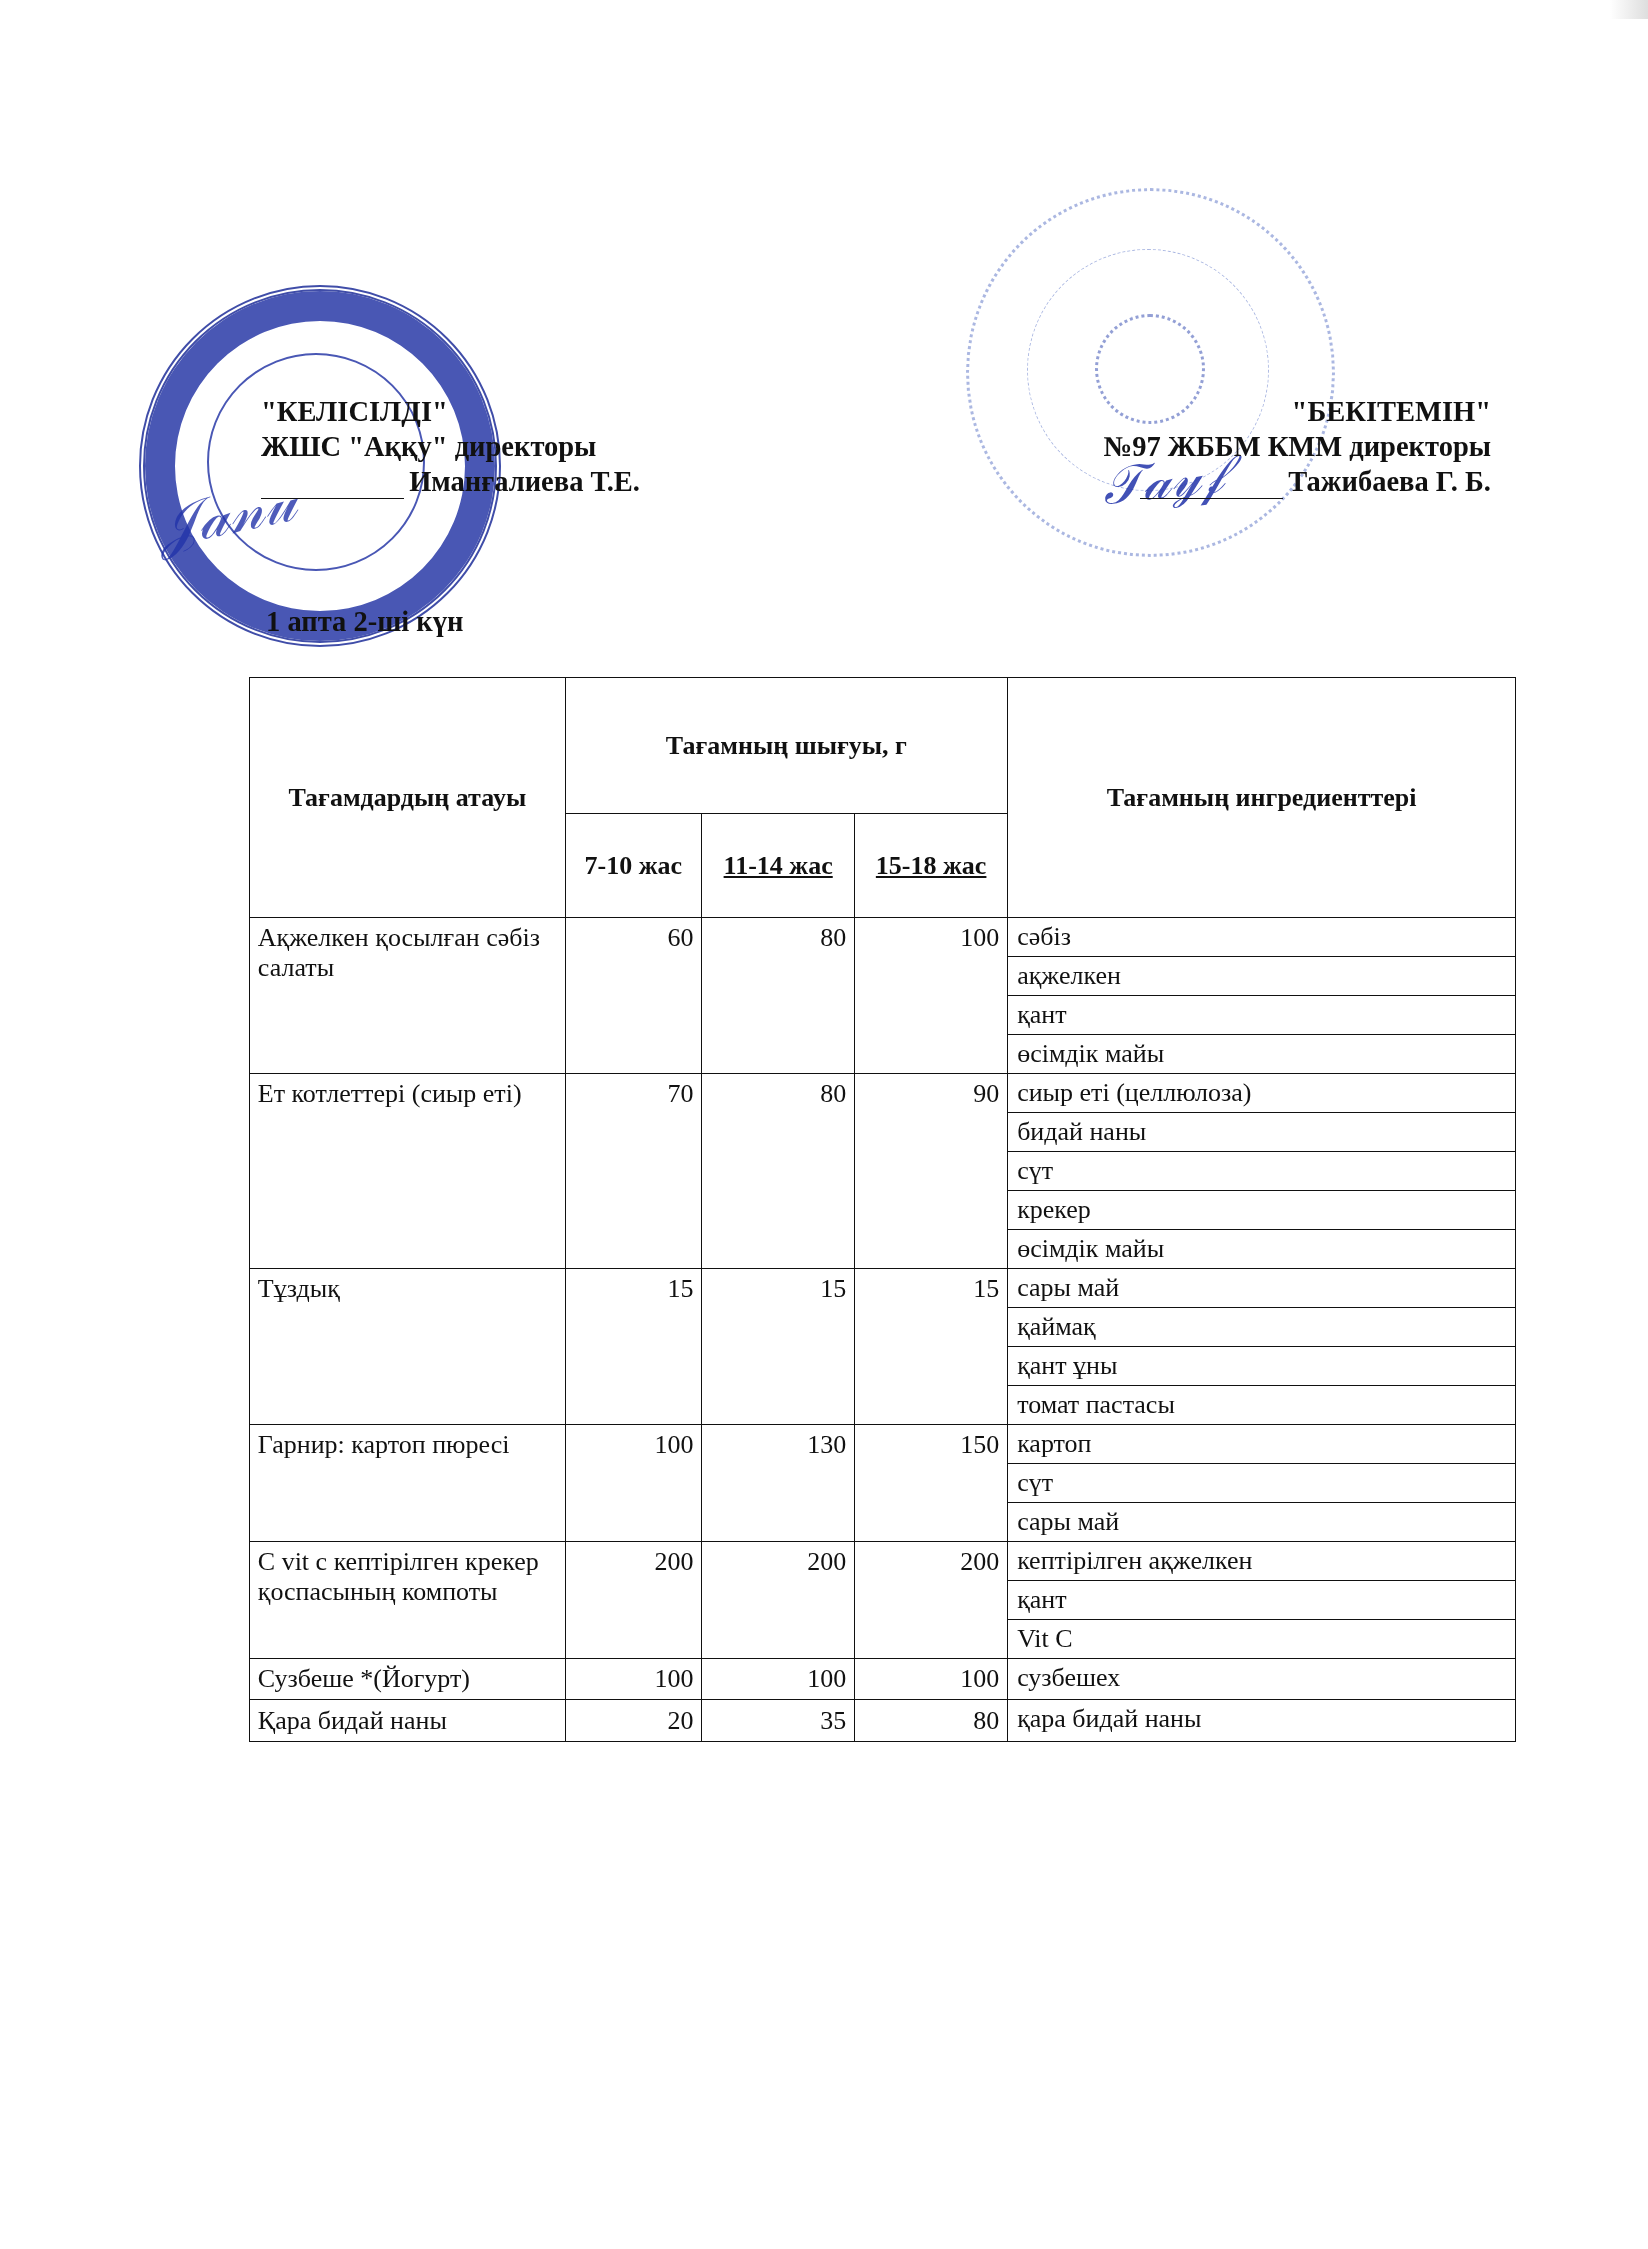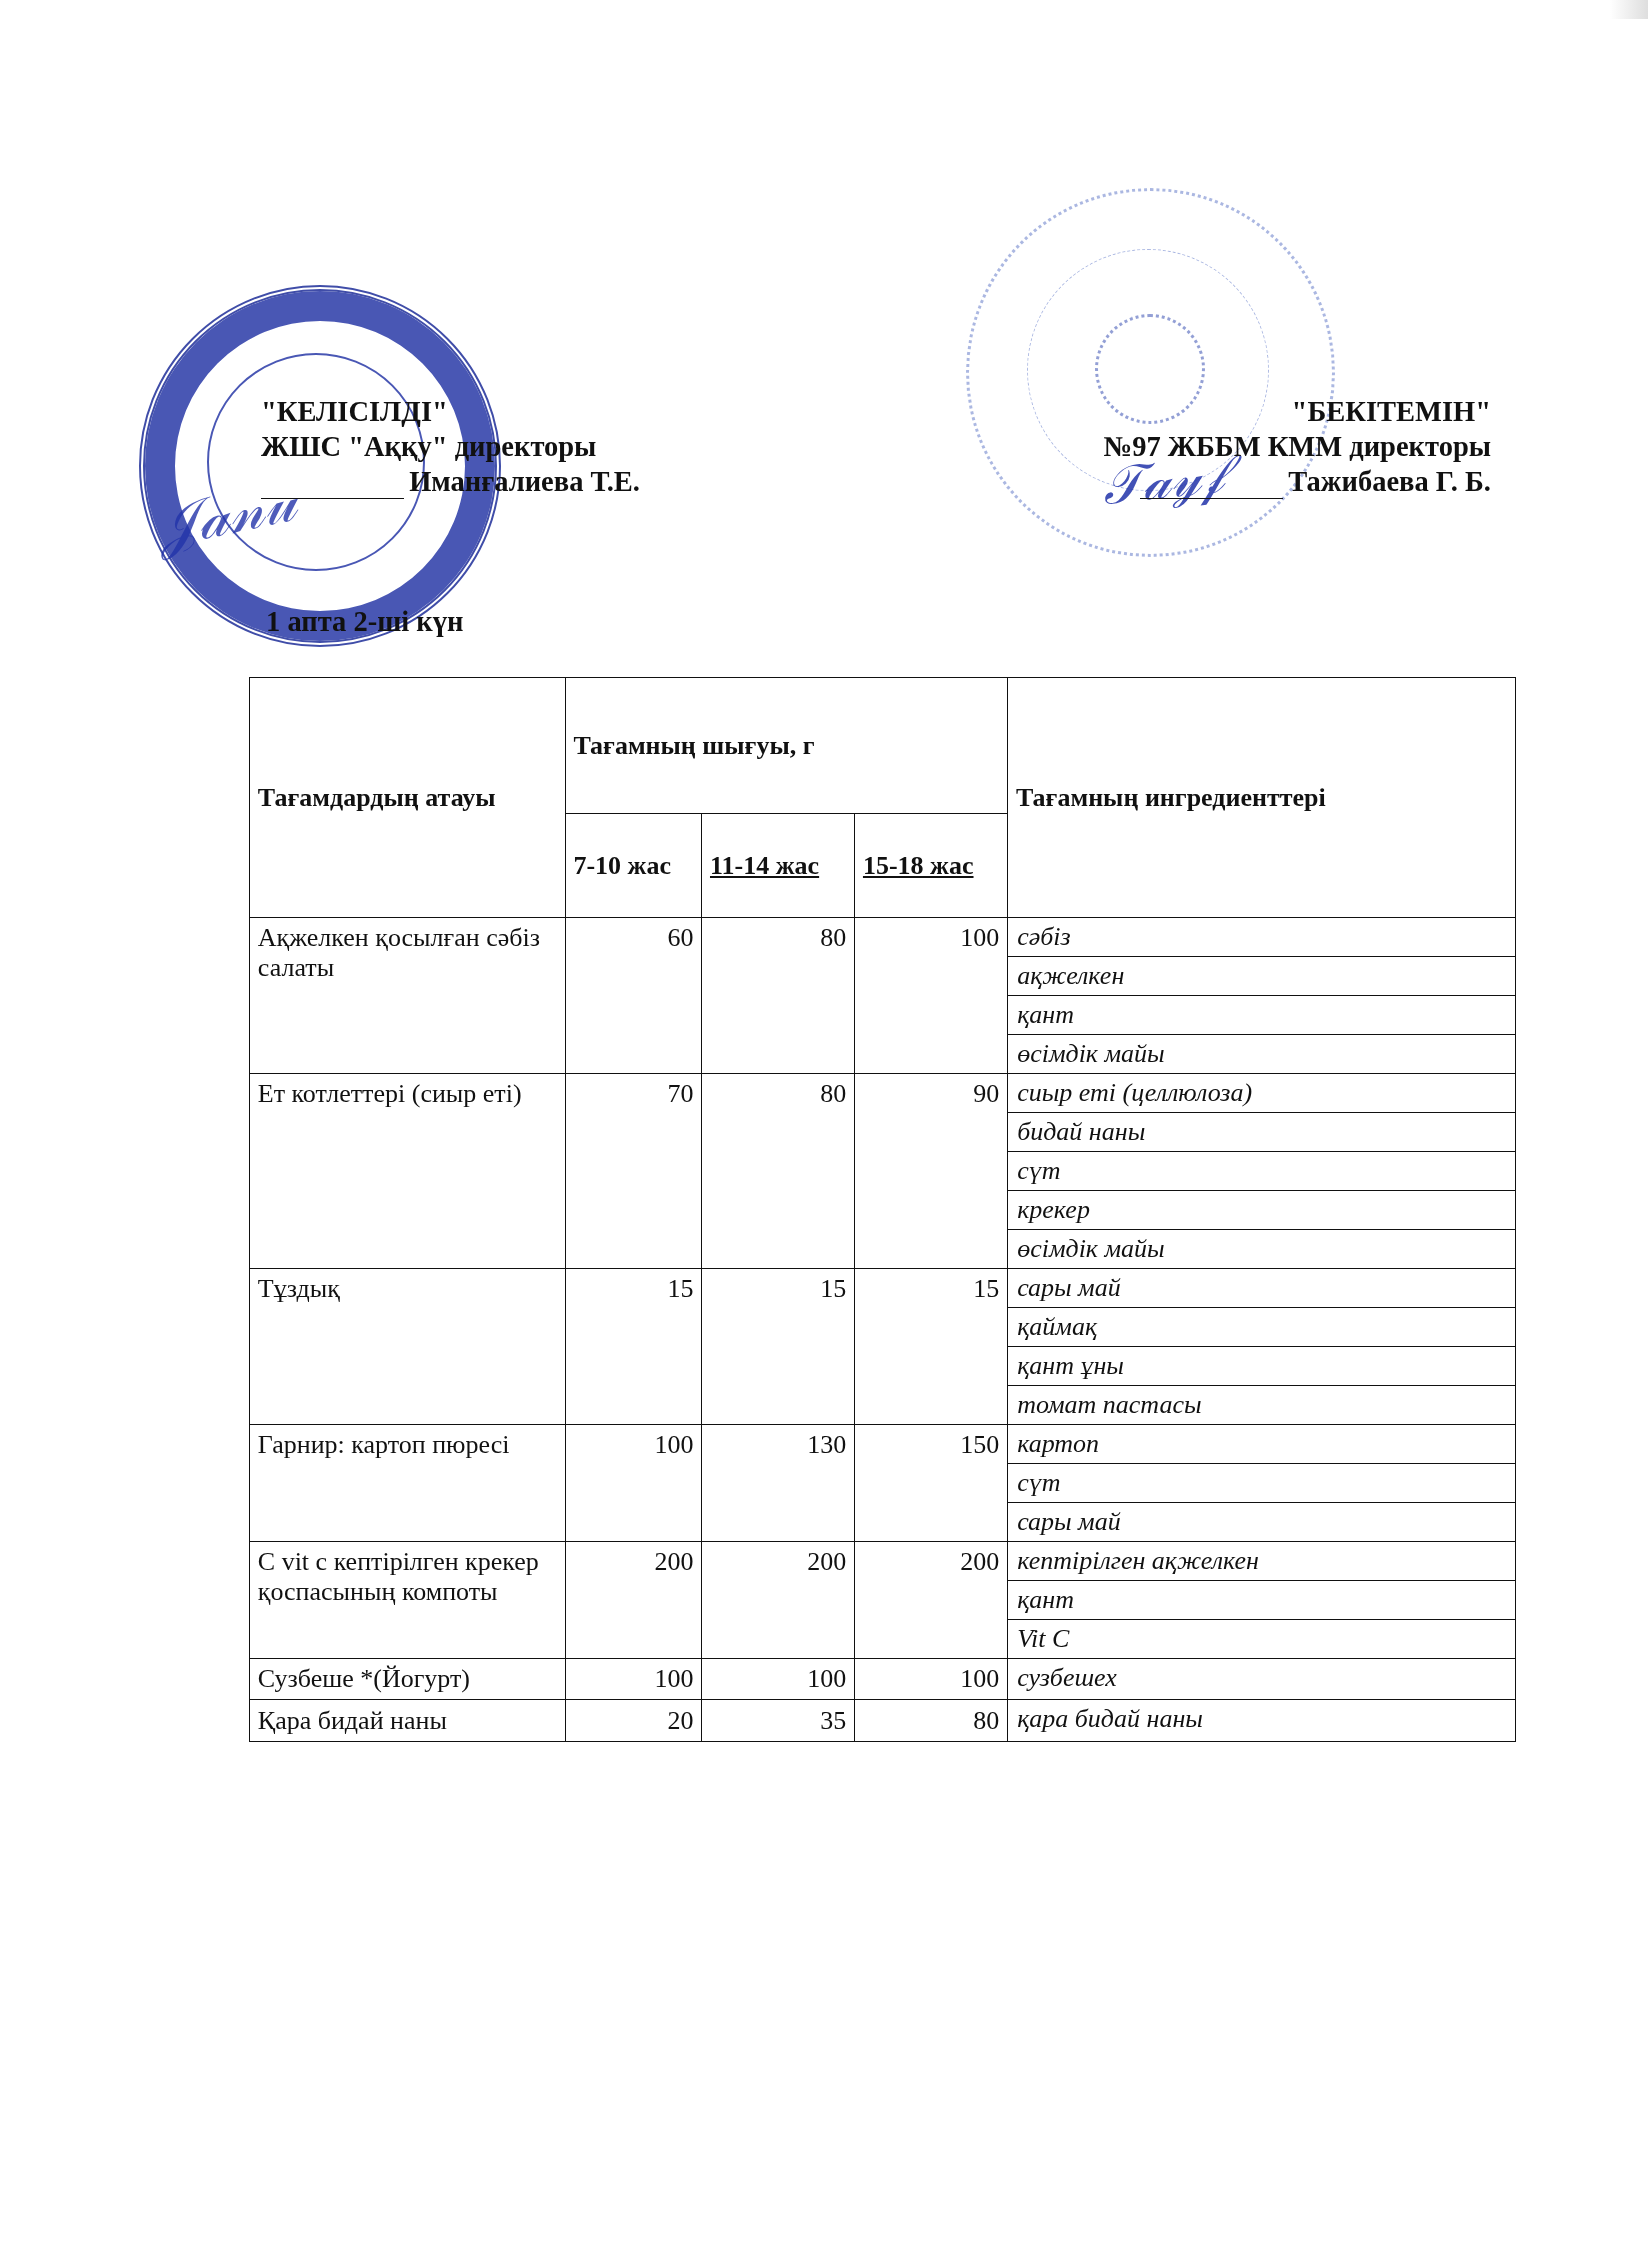--- a/index.html
+++ b/index.html
@@ -20,28 +20,28 @@
   .approval { position: absolute; font-weight: bold; font-size: 28.5px; line-height: 35px; }
   .approval-left { left: 261px; top: 394px; }
   .approval-right { left: 1076px; top: 394px; text-align: right; width: 415px; }
   .approval .line1 { display:block; }
   .approval .sign-line { display:inline-block; border-bottom: 1.9px solid #111; width: 143px; height: 26px; vertical-align: bottom; margin-right: 5.2px; }
 
   .day-title { position: absolute; left: 266px; top: 606px; font-size: 28.5px; font-weight: bold; }
 
   table.menu { position: absolute; left: 249px; top: 677px; width: 1267px; border-collapse: collapse; font-size: 26px; }
   table.menu td, table.menu th { border: 1.9px solid #111; vertical-align: top; padding: 5.2px 7.8px; }
-  table.menu th { font-weight: bold; text-align: left; vertical-align: middle; }
+  table.menu th { font-weight: bold; text-align: center; vertical-align: middle; }
   .col-name { width: 292px; }
   .col-age { width: 117px; font-family: Liberation Serif, serif; }
   .col-age2 { width: 133px; text-decoration: underline; }
   .col-ing { width: 480px; }
   .num { text-align: right; }
   .ing-cell { padding: 0 !important; }
-  .ing-item { border-bottom: 1.9px solid #111; height: 38px; line-height: 38px; padding-left: 9px; font-style: italic; }
+  .ing-item { border-bottom: 1.9px solid #111; height: 38px; line-height: 38px; padding-left: 9px; }
   .ing-item:last-child { border-bottom: none; }
   .hdr-top { height: 136px; }
   .hdr-bot { height: 104px; }
   .edge-mark { position:absolute; right:0; top:0; width:39px; height:19.4px; background: linear-gradient(90deg, #fff, #ddd); }
 </style>
 </head>
 <body>
 
 <div class="edge-mark"></div>
 

